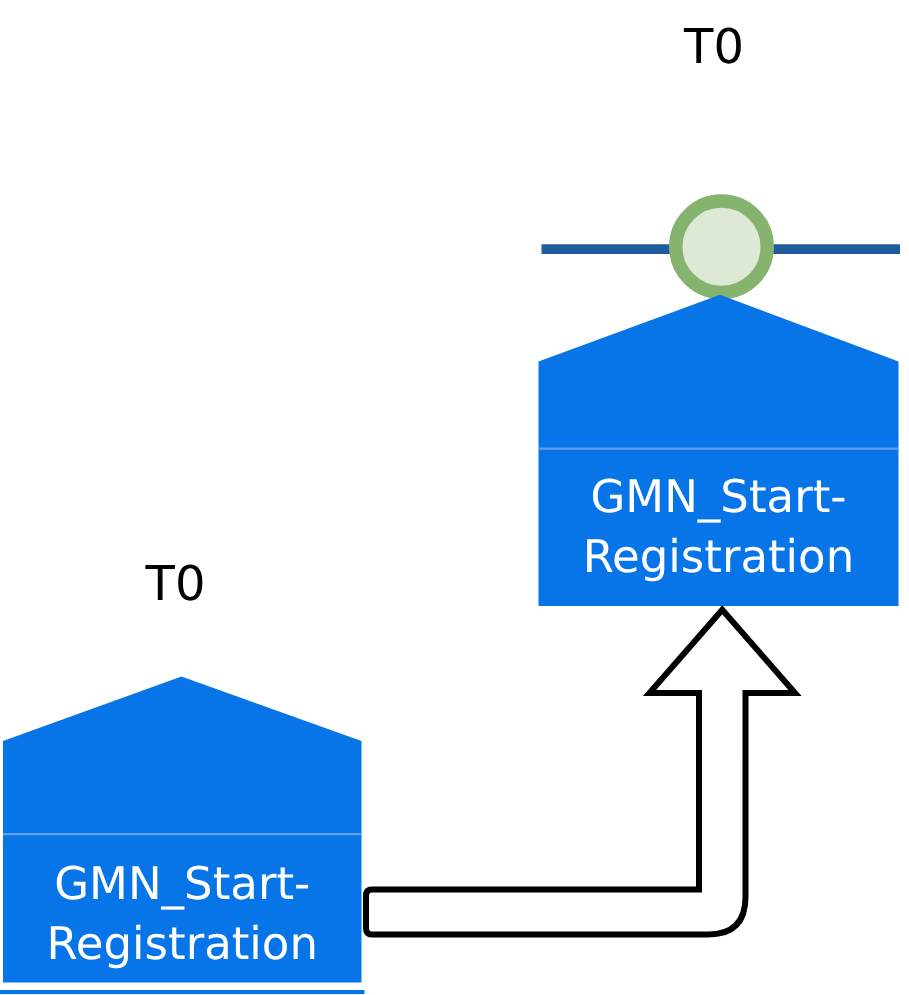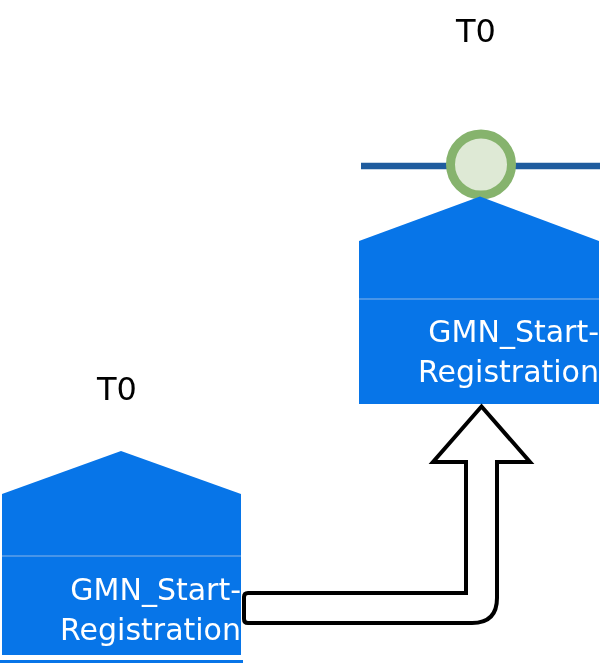--- a/index.html
+++ b/index.html
@@ -28,21 +28,21 @@
     font-size: 32px;
     color: #000000;
     white-space: nowrap;
   }
   .time-label.top { left: 411px; top: 12px; }
   .time-label.bottom { left: 52px; top: 370px; }
   .event-label {
     position: absolute;
     display: flex;
     flex-direction: column;
-    align-items: flex-end;
+    align-items: center;
     justify-content: center;
     color: #ffffff;
     font-size: 30px;
     line-height: 40px;
     text-align: center;
   }
   .event-label.top { left: 359px; top: 299px; width: 240px; height: 105px; }
   .event-label.bottom { left: 2px; top: 556px; width: 239px; height: 99px; padding-top: 8px; box-sizing: border-box; }
 </style>
 </head>

